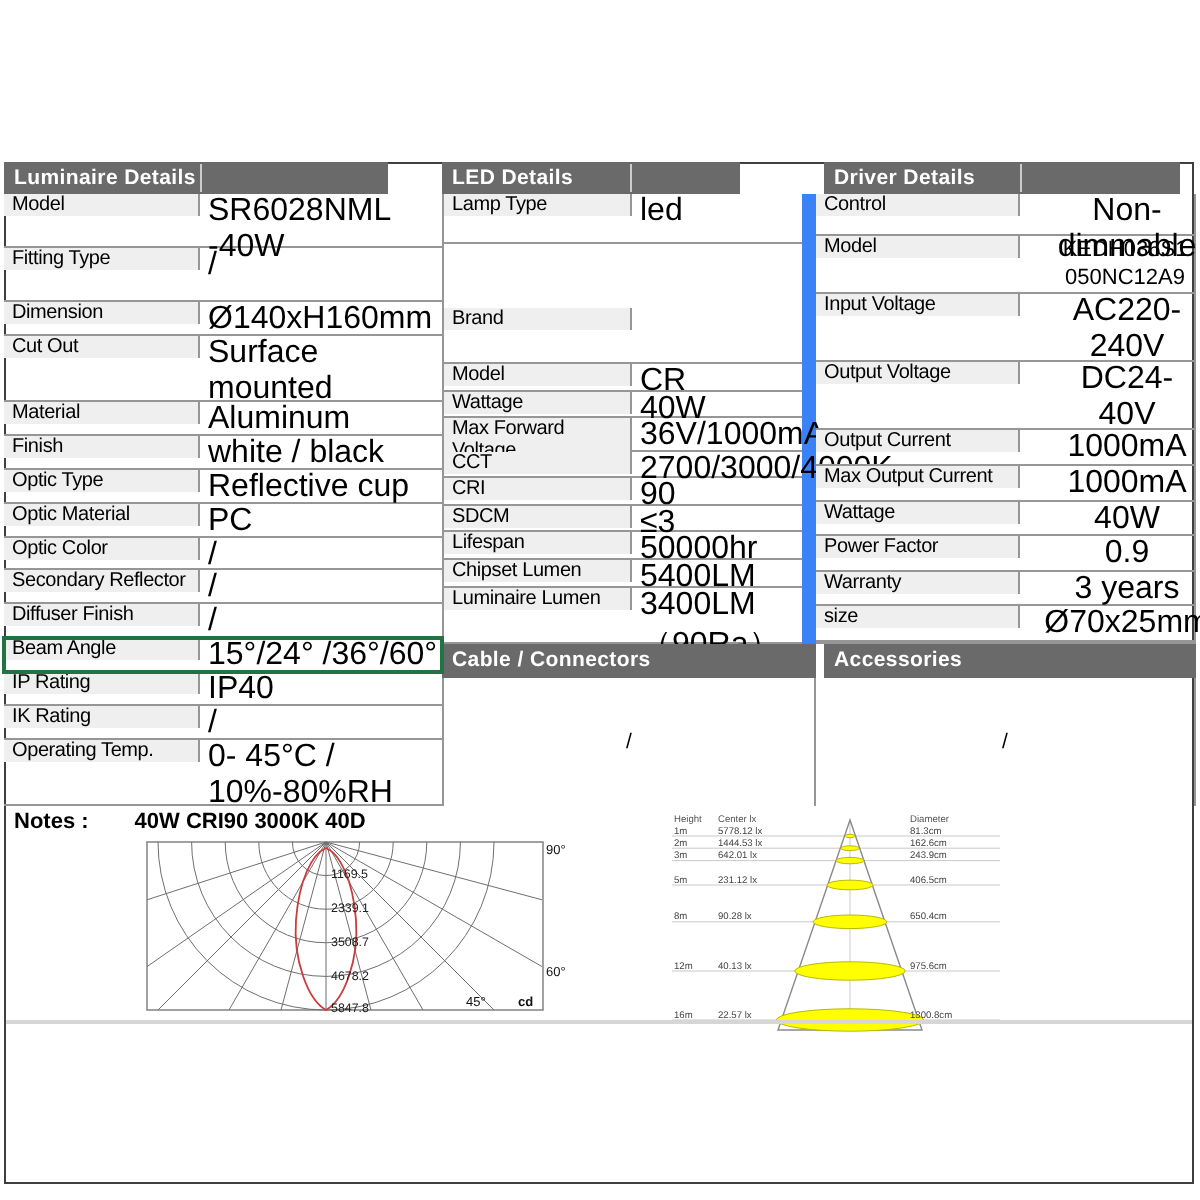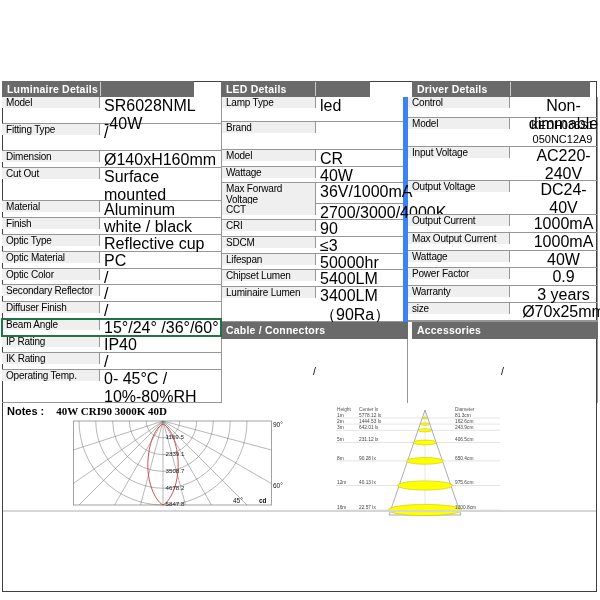--- a/index.html
+++ b/index.html
@@ -11,40 +11,40 @@
         font-size:10.5px;line-height:16px;padding-left:5px;letter-spacing:.2px;}
   .hdiv{top:82px;height:14px;width:1px;background:#ffffff;opacity:.65;}
   .sect{display:flex;flex-direction:column;}
   .row{display:flex;flex:1 1 auto;min-height:0;border-bottom:1px solid #969696;box-sizing:border-box;align-items:flex-start;}
   .cl{background:#efefef;border-right:1px solid #969696;font-size:10px;letter-spacing:-.2px;
       display:flex;align-items:center;padding-left:4px;box-sizing:border-box;}
   .cv{font-size:16px;display:flex;align-items:center;padding-left:4px;box-sizing:border-box;flex:1;min-width:0;}
   .s1{left:2px;top:97px;width:219px;height:306px;}
   .s1 .cl{width:98px;flex:0 0 98px;}
   .s1 .row:nth-child(1),.s1 .row:nth-child(2){flex:0 0 27px;}
-  .s2{left:221px;top:97px;width:187px;height:225px;border-left:1px solid #969696;border-right:5px solid #3b82f6;}
+  .s2{left:221px;top:97px;width:187px;height:225px;border-left:1px solid #969696;border-right:7px solid #3b82f6;}
   .s2 .cl{width:94px;flex:0 0 94px;}
   .s2 .row:nth-child(1){flex:0 0 25px;}
-  .s2 .row:nth-child(2){flex:0 0 28px;}
+  .s2 .row:nth-child(2){flex:0 0 28px;margin-top:32px;}
   .s3{left:408px;top:97px;width:190px;height:225px;border-right:1px solid #969696;}
   .s3 .cl{width:102px;flex:0 0 102px;}
   .s3 .cv{justify-content:center;padding-left:0;text-align:center;margin-left:20px;}
   .s3 .row:nth-child(1){flex:0 0 21px;}
   .s3 .row:nth-child(2){flex:0 0 29px;}
   .wrapcell{word-break:break-all;font-size:11px;line-height:1.25;padding:1px 2px;}
   .plainrow .cl{background:#fff;}
   .sel{outline:2px solid #217346;outline-offset:-1px;z-index:3;position:relative;}
   .bar2{left:221px;top:322px;width:187px;height:17px;line-height:17px;}
   .bar3{left:412px;top:322px;width:186px;height:17px;line-height:17px;}
   .slash1{left:221px;top:339px;width:187px;height:64px;border-left:1px solid #969696;border-right:1px solid #969696;
           display:flex;align-items:center;justify-content:center;font-size:10.5px;}
   .slash2{left:408px;top:339px;width:190px;height:64px;border-right:1px solid #969696;
           display:flex;align-items:center;justify-content:center;font-size:10.5px;}
   .notes{left:7px;top:405px;font-size:11px;font-weight:bold;white-space:nowrap;}
-  .notes .nv{margin-left:12px;font-family:Liberation Serif, serif;}
+  .notes .nv{margin-left:23px;}
   .pagebreak{left:3px;top:510px;width:593px;height:2px;background:#d6d6d6;}
   svg text{font-family:"Liberation Sans",sans-serif;}
 </style>
 </head>
 <body>
 
 <div class="page">
 
   <div class="abs frame"></div>
 

